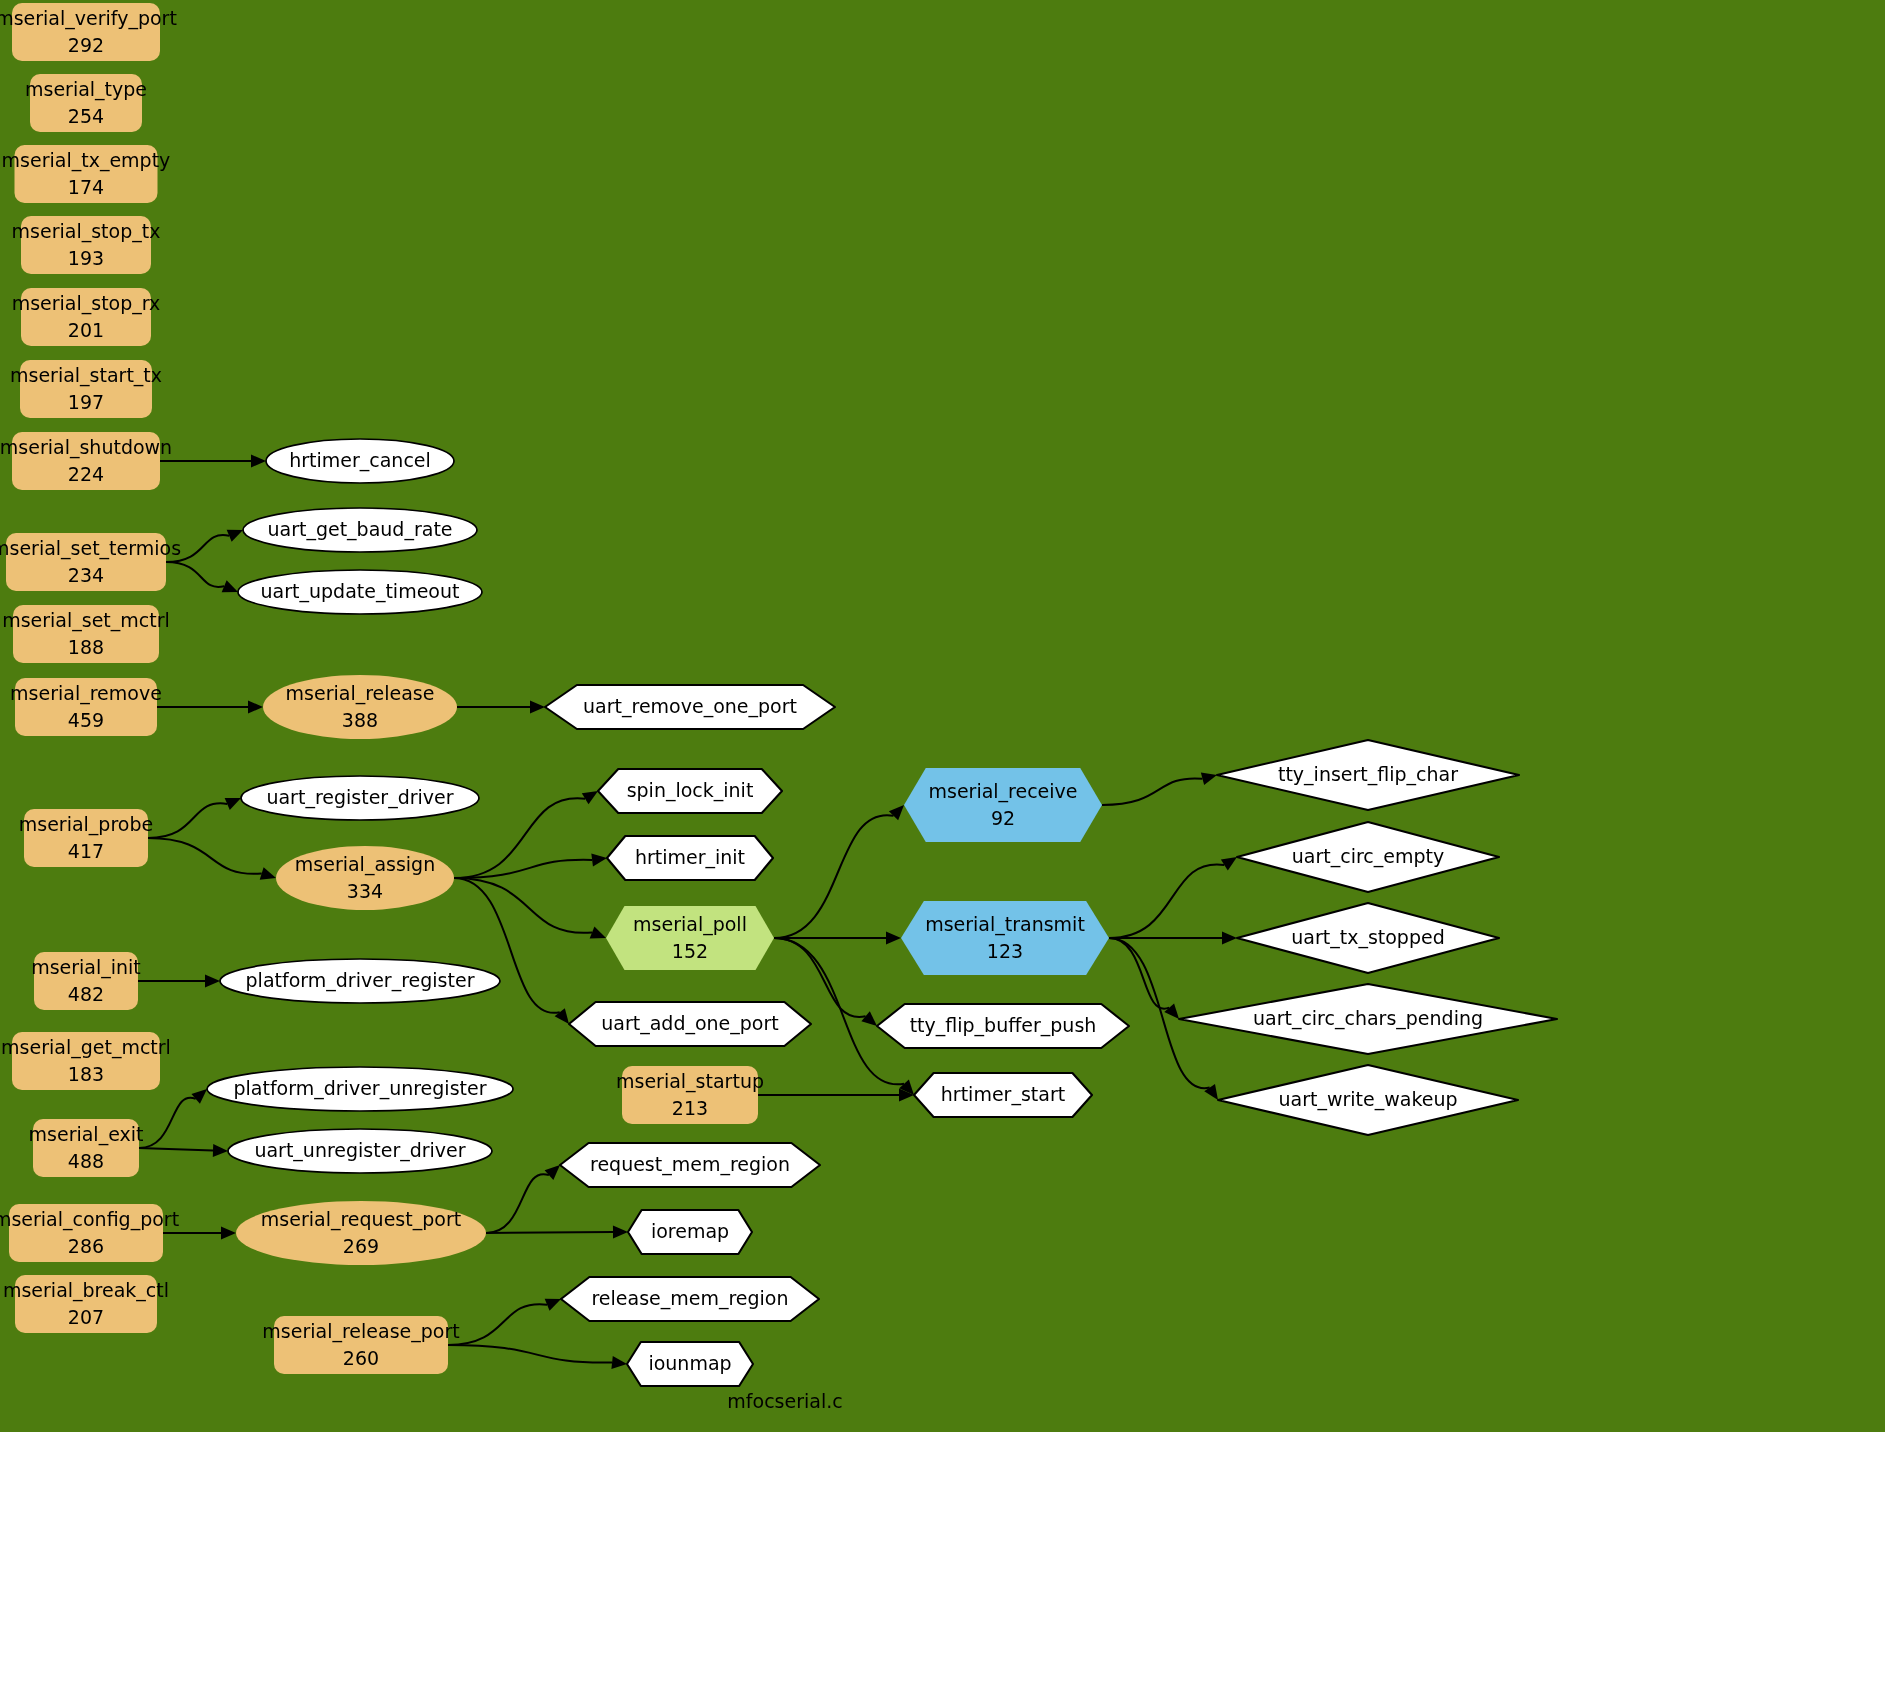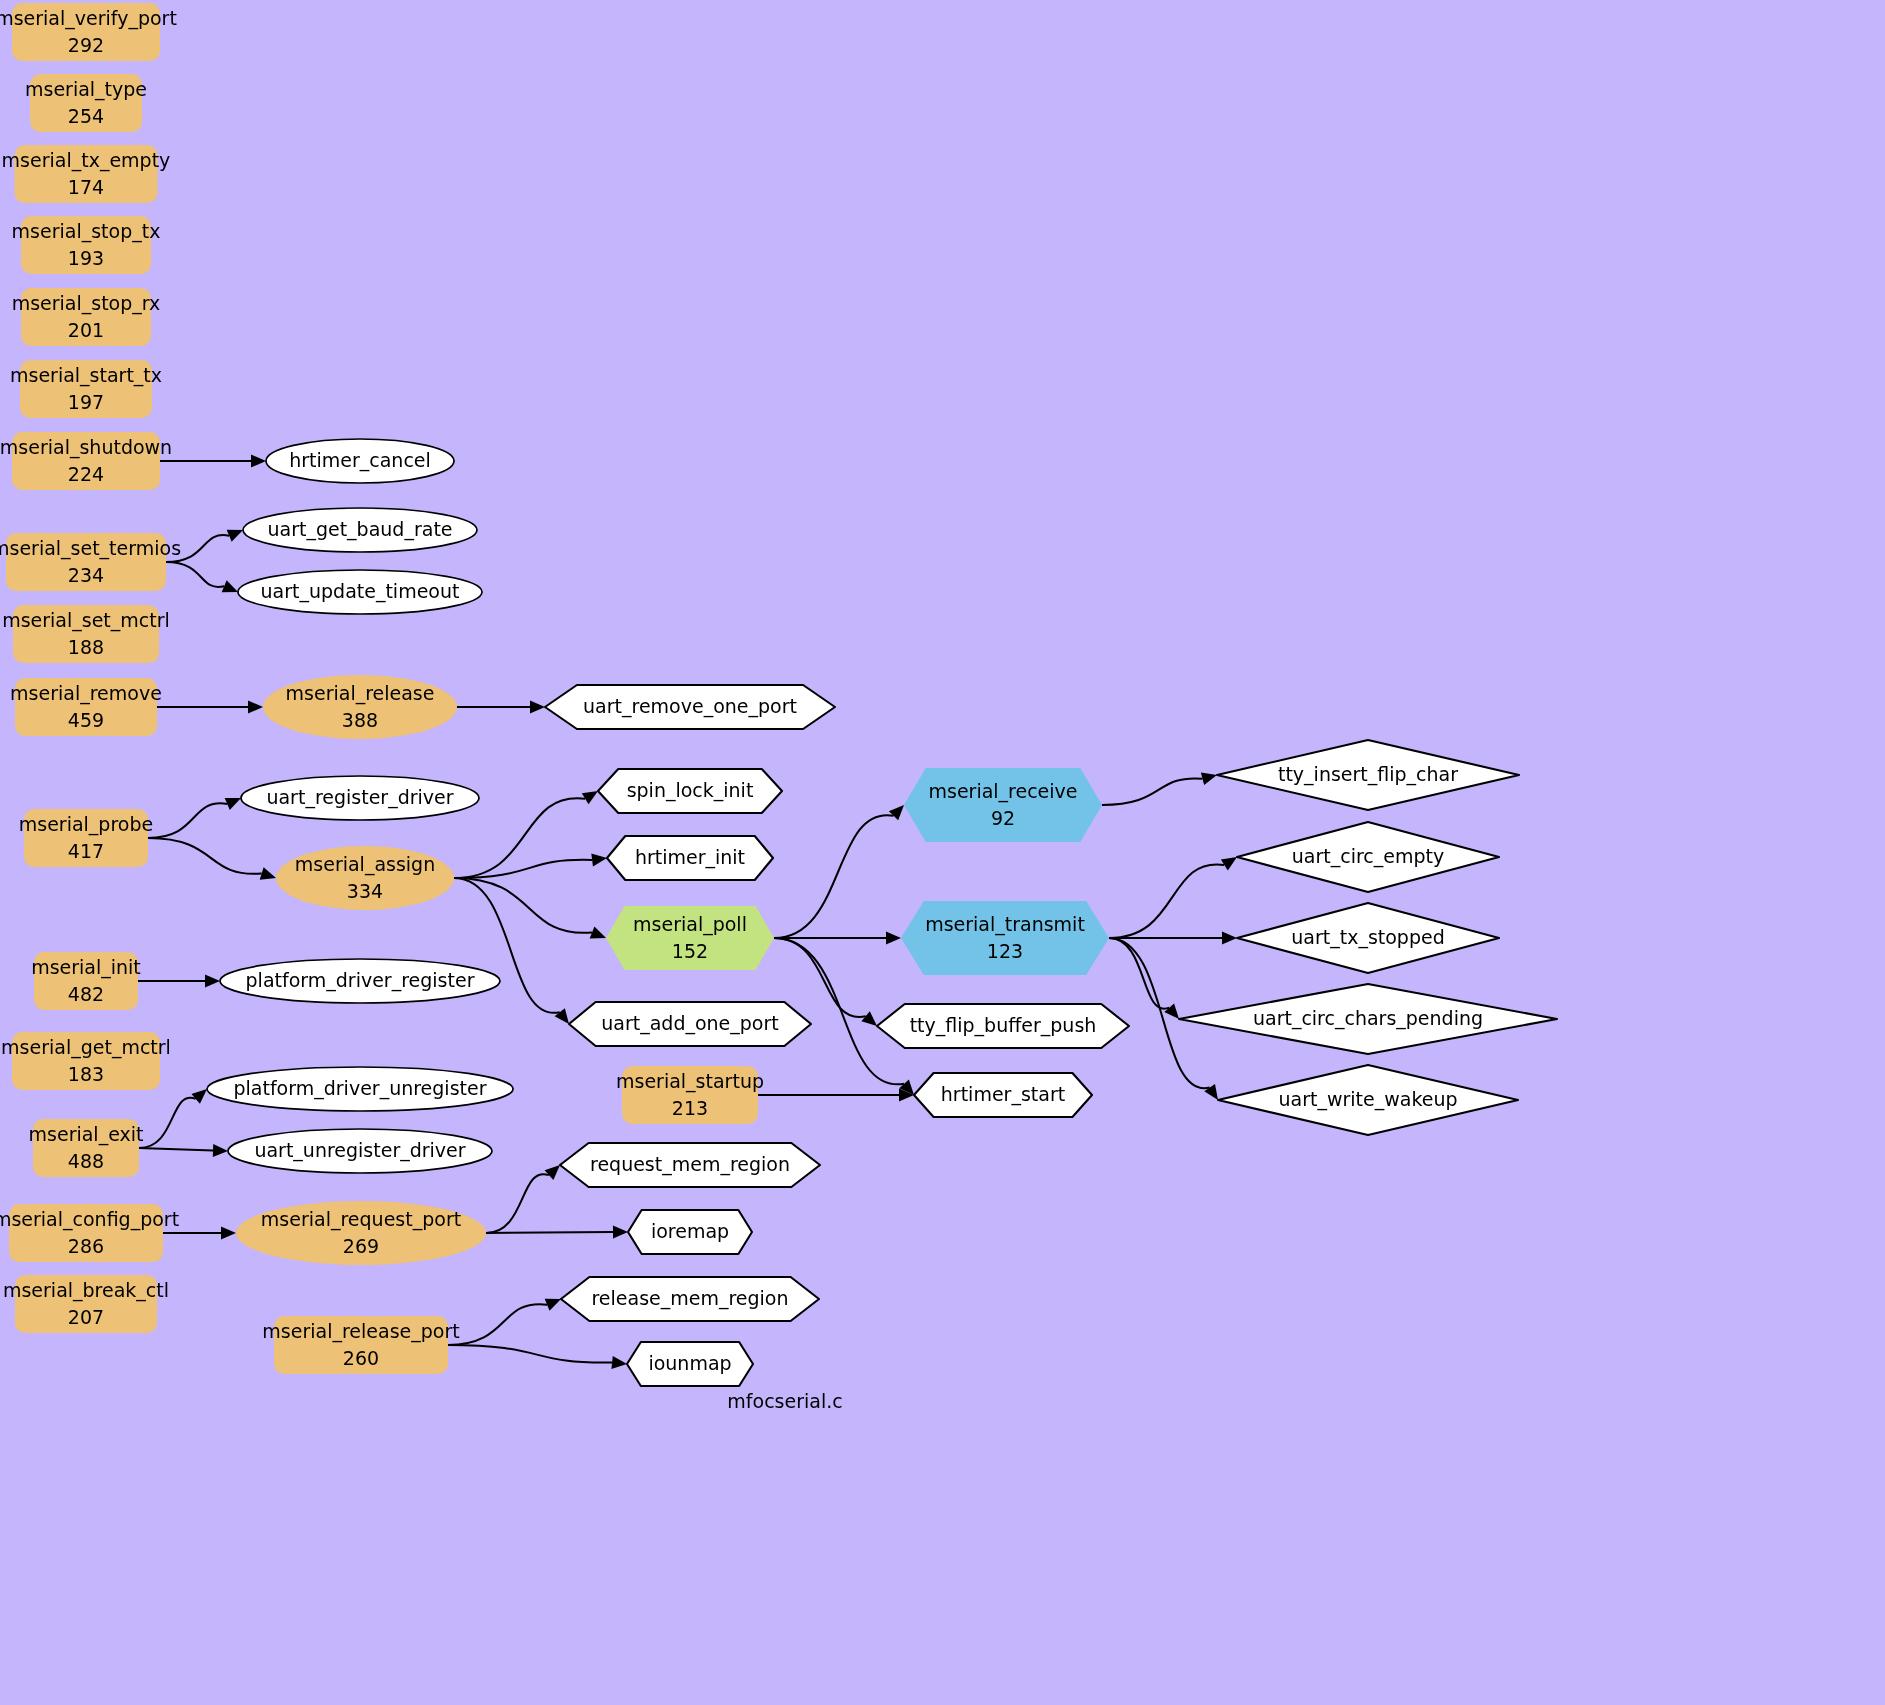--- a/index.html
+++ b/index.html
@@ -3,22 +3,22 @@
 <meta charset="utf-8">
 <style>
   html, body {
     margin: 0;
     padding: 0;
     background: #ffffff;
   }
   #graph-root {
     position: relative;
     width: 1885px;
-    height: 1705px;
-    background: #c4b5fd;
+    height: 1432px;
+    background: #4d7c0f;
     font-family: "DejaVu Sans", "Liberation Sans", sans-serif;
   }
   svg#callgraph {
     display: block;
     width: 1885px;
     height: 1705px;
   }
   .node-line {
     font-family: "DejaVu Sans", "Liberation Sans", sans-serif;
     font-size: 19px;

